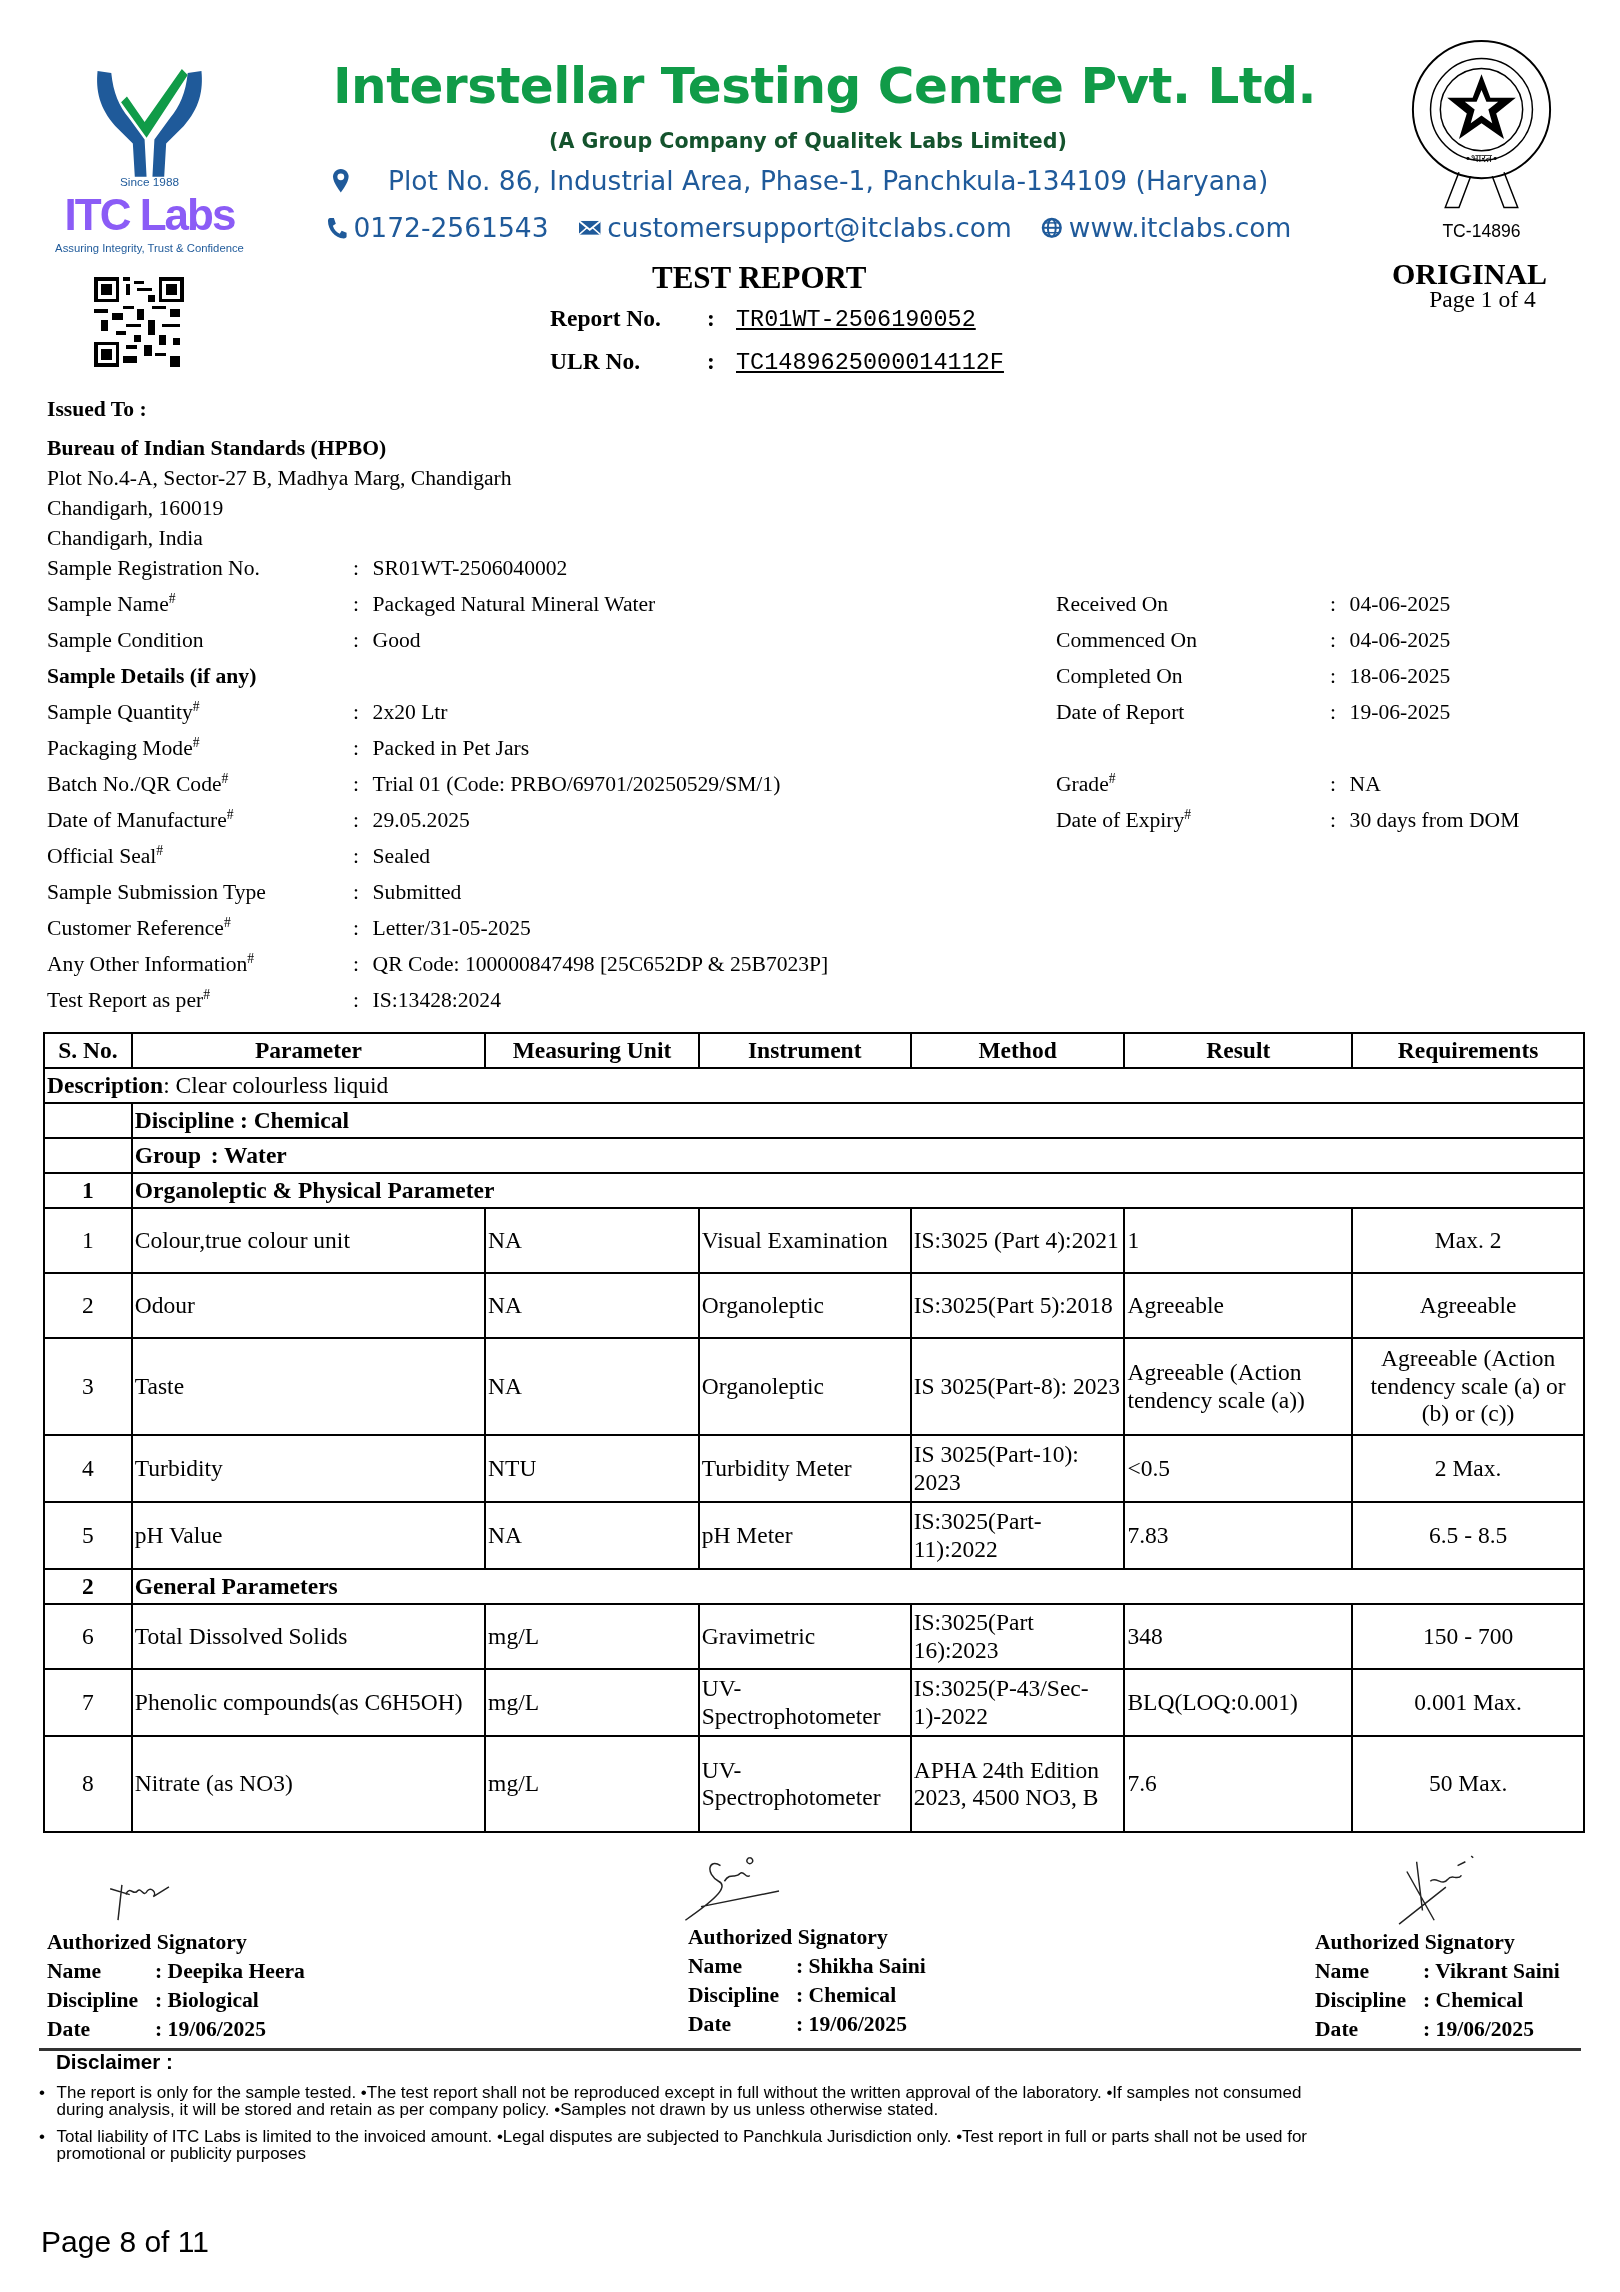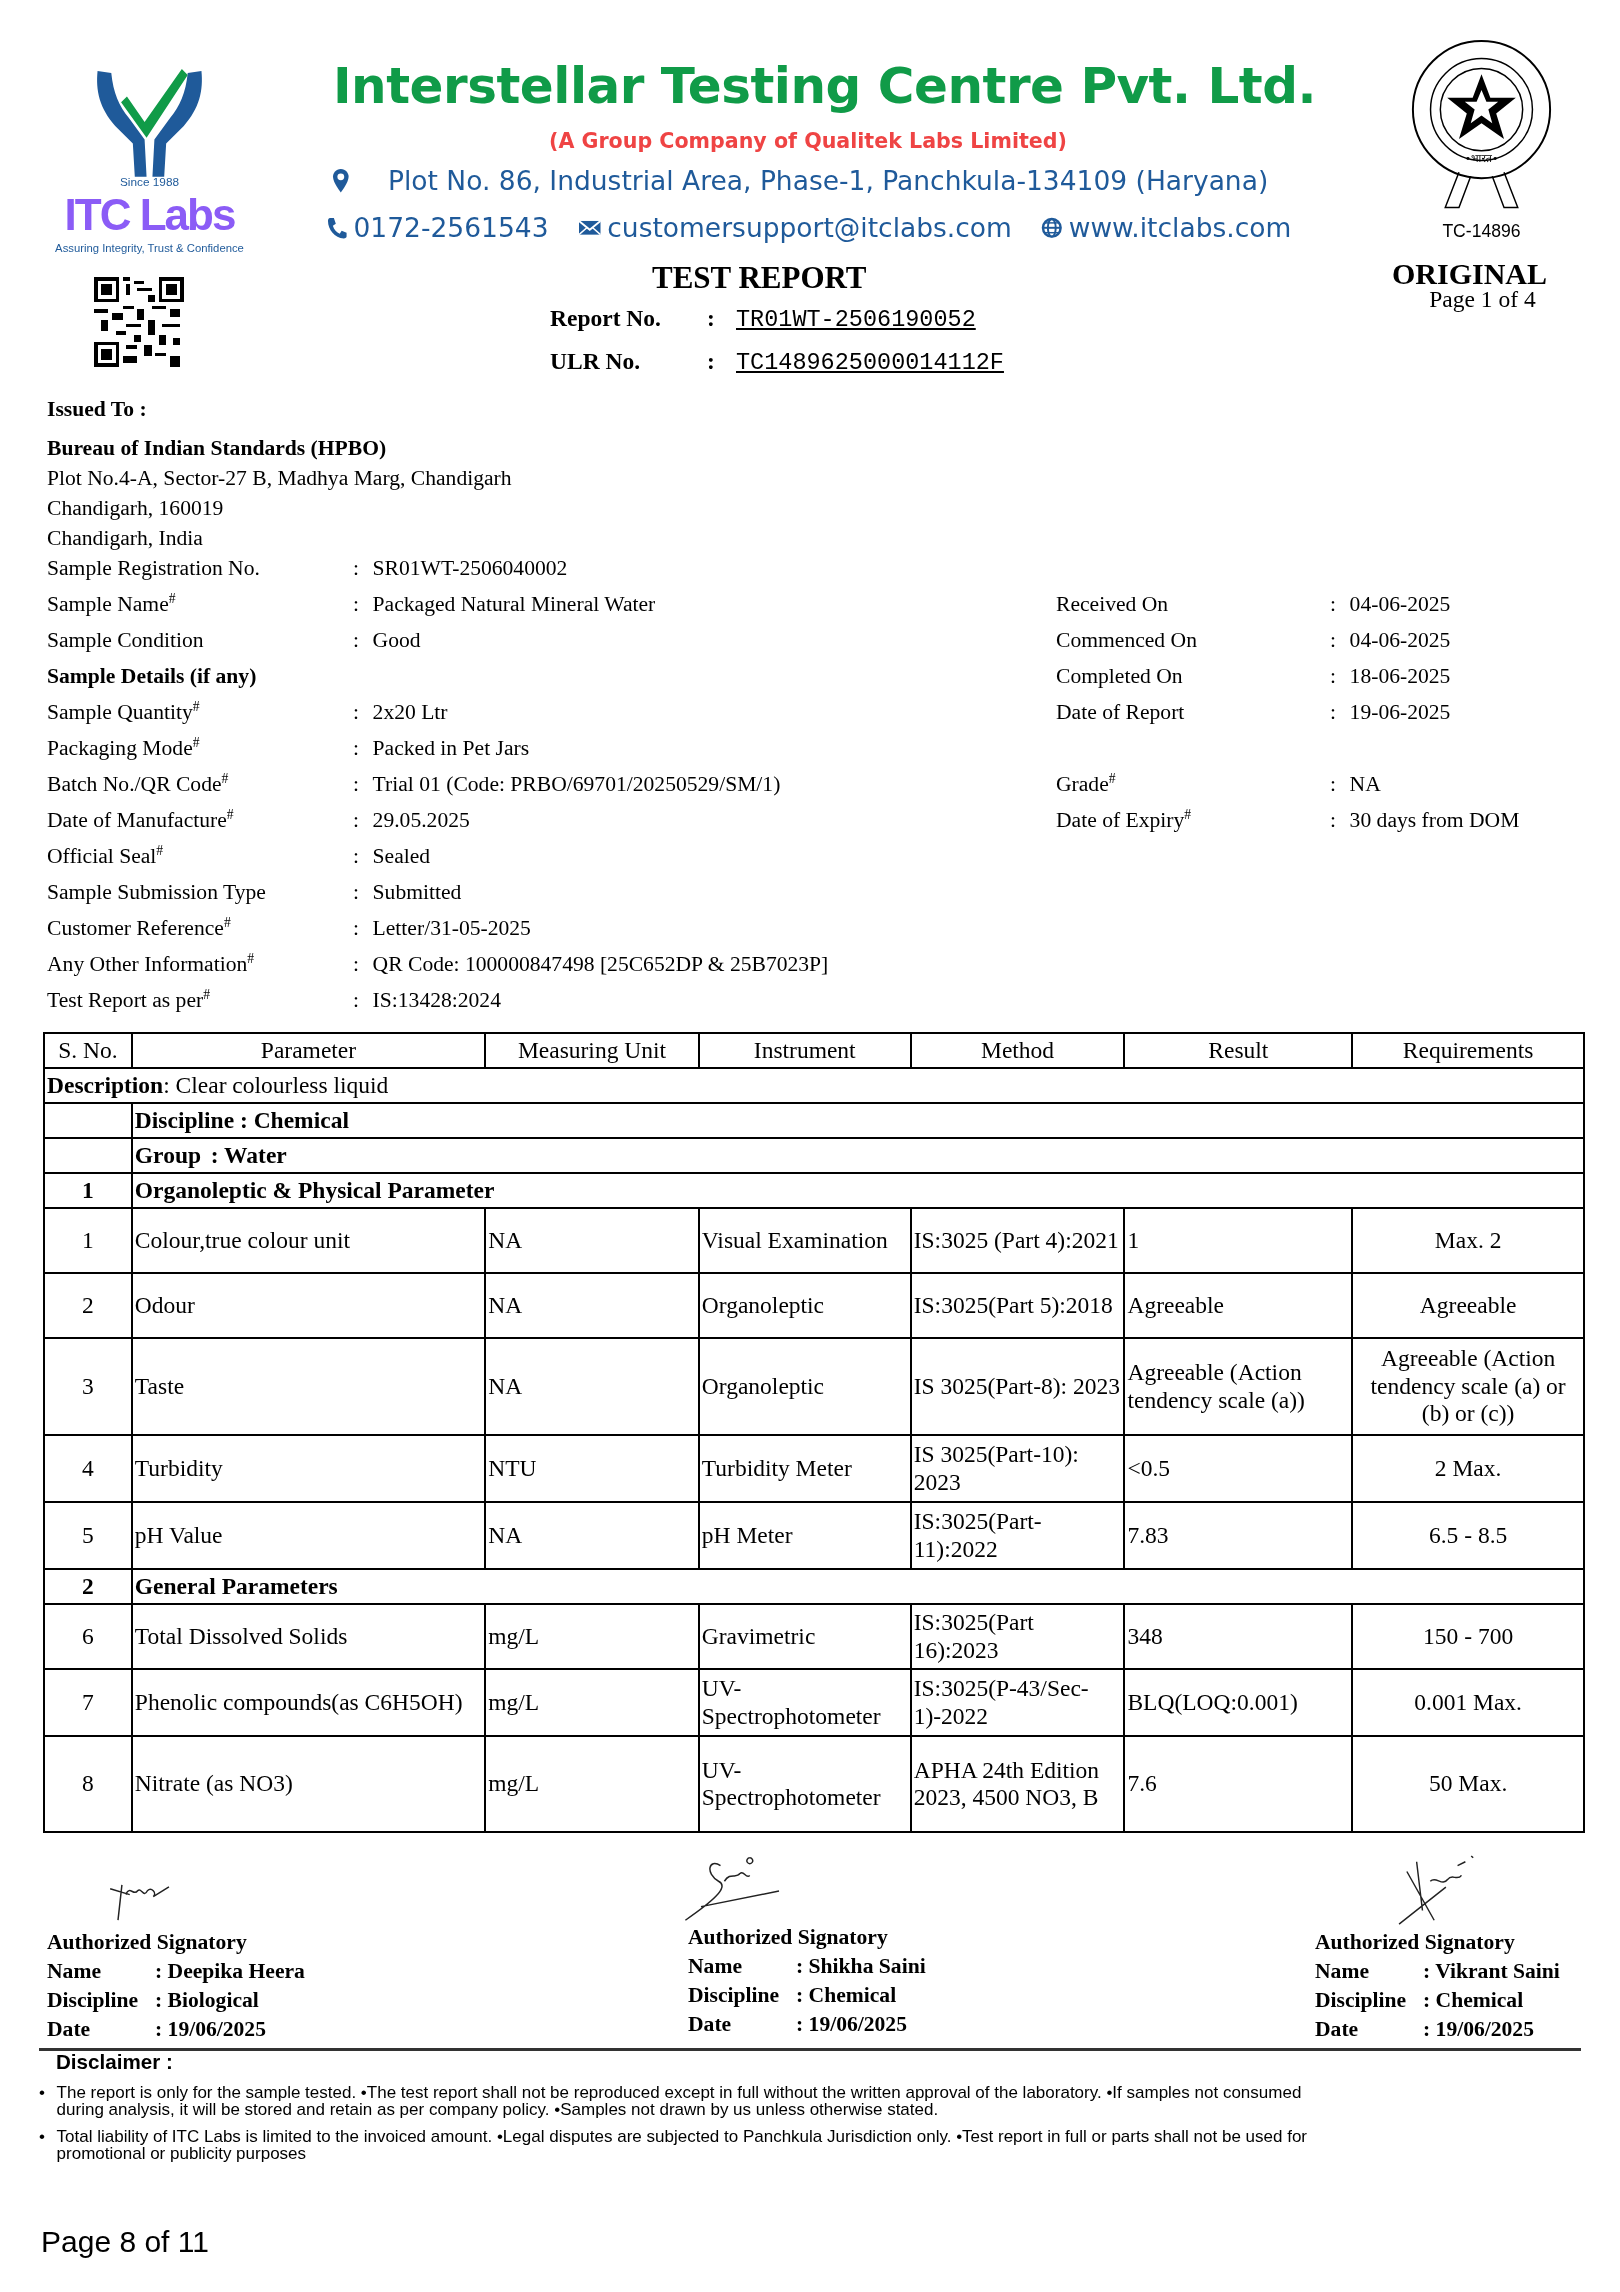--- a/index.html
+++ b/index.html
@@ -8,21 +8,21 @@
 
   
   .logo-wrap { left:37px; top:61px; width:225px; }
   .logo-hands { display:block; margin:0 auto; }
   .logo-since { text-align:center; font-family:"Liberation Sans", sans-serif; font-size:11.8px; color:#1f5a9a; margin-top:-3.9px; }
   .logo-text { text-align:center; font-family:"Liberation Sans", sans-serif; font-size:44px; font-weight:bold; color:#8b5cf6; line-height:51px; letter-spacing:-2px; }
   .logo-tag { text-align:center; font-family:"Liberation Sans", sans-serif; font-size:11.3px; color:#1f5a9a; margin-top:2px; }
   .qr { left:94px; top:277px; width:90px; height:90px; }
 
   .company { left:333px; top:57px; width:980px; font-family:"DejaVu Sans", sans-serif; font-weight:bold; font-size:50px; color:#109b48; letter-spacing:-0.5px; white-space:nowrap; }
-  .group-co { left:549px; top:129px; font-family:"DejaVu Sans", sans-serif; font-weight:bold; font-size:20.6px; color:#ef4444; white-space:nowrap; }
+  .group-co { left:549px; top:129px; font-family:"DejaVu Sans", sans-serif; font-weight:bold; font-size:20.6px; color:#14532d; white-space:nowrap; }
   .addr { left:326px; top:165px; font-family:"DejaVu Sans", sans-serif; font-size:26.5px; color:#1f5a9a; white-space:nowrap; display:flex; align-items:center; }
   .contact { left:326px; top:212px; font-family:"DejaVu Sans", sans-serif; font-size:26.5px; color:#1f5a9a; white-space:nowrap; display:flex; align-items:center; gap:5.9px; }
   .contact .gap { width:17.6px; }
   .ico { display:inline-flex; align-items:center; justify-content:center; }
 
   .test-report-title { left:652px; top:260px; font-size:31px; font-weight:bold; }
   .rep-line { font-size:23.5px; white-space:nowrap; }
   .rep-label { display:inline-block; width:157px; font-weight:bold; }
   .rep-colon { display:inline-block; width:29px; font-weight:bold; }
   .rep-val { text-decoration:underline;font-family:Liberation Mono, monospace; }
@@ -39,21 +39,21 @@
   .kv { font-size:21.6px; white-space:nowrap; height:36px; line-height:36px; }
   .kv .k { display:inline-block; width:306px; }
   .kv .c { display:inline-block; width:19.6px; }
   .kv .kr { display:inline-block; width:274px; }
   .kv .cr { display:inline-block; width:19.6px; }
   sup { font-size:13.7px; line-height:0; }
 
   
   table.results { position:absolute; left:43px; top:1032px; width:1542px; border-collapse:collapse; font-size:23.5px; }
   table.results td, table.results th { border:2px solid #000; padding:0 2px; vertical-align:middle; line-height:27.4px; }
-  table.results th { font-weight:normal; text-align:center; height:33px; }
+  table.results th { font-weight:bold; text-align:center; height:33px; }
   .c-sno { text-align:center; }
   .c-req { text-align:center; }
   .span-row td { height:33px; }
 
   
   .sig { font-size:21.6px; font-weight:bold; line-height:29px; white-space:nowrap; }
   .sig .lbl { display:inline-block; width:108px; }
 
   .disc-rule { left:39px; top:2048px; width:1542px; height:2.9px; background:#333; }
   .disc-title { left:56px; top:2050px; font-family:"Liberation Sans", sans-serif; font-weight:bold; font-size:20.6px; }

